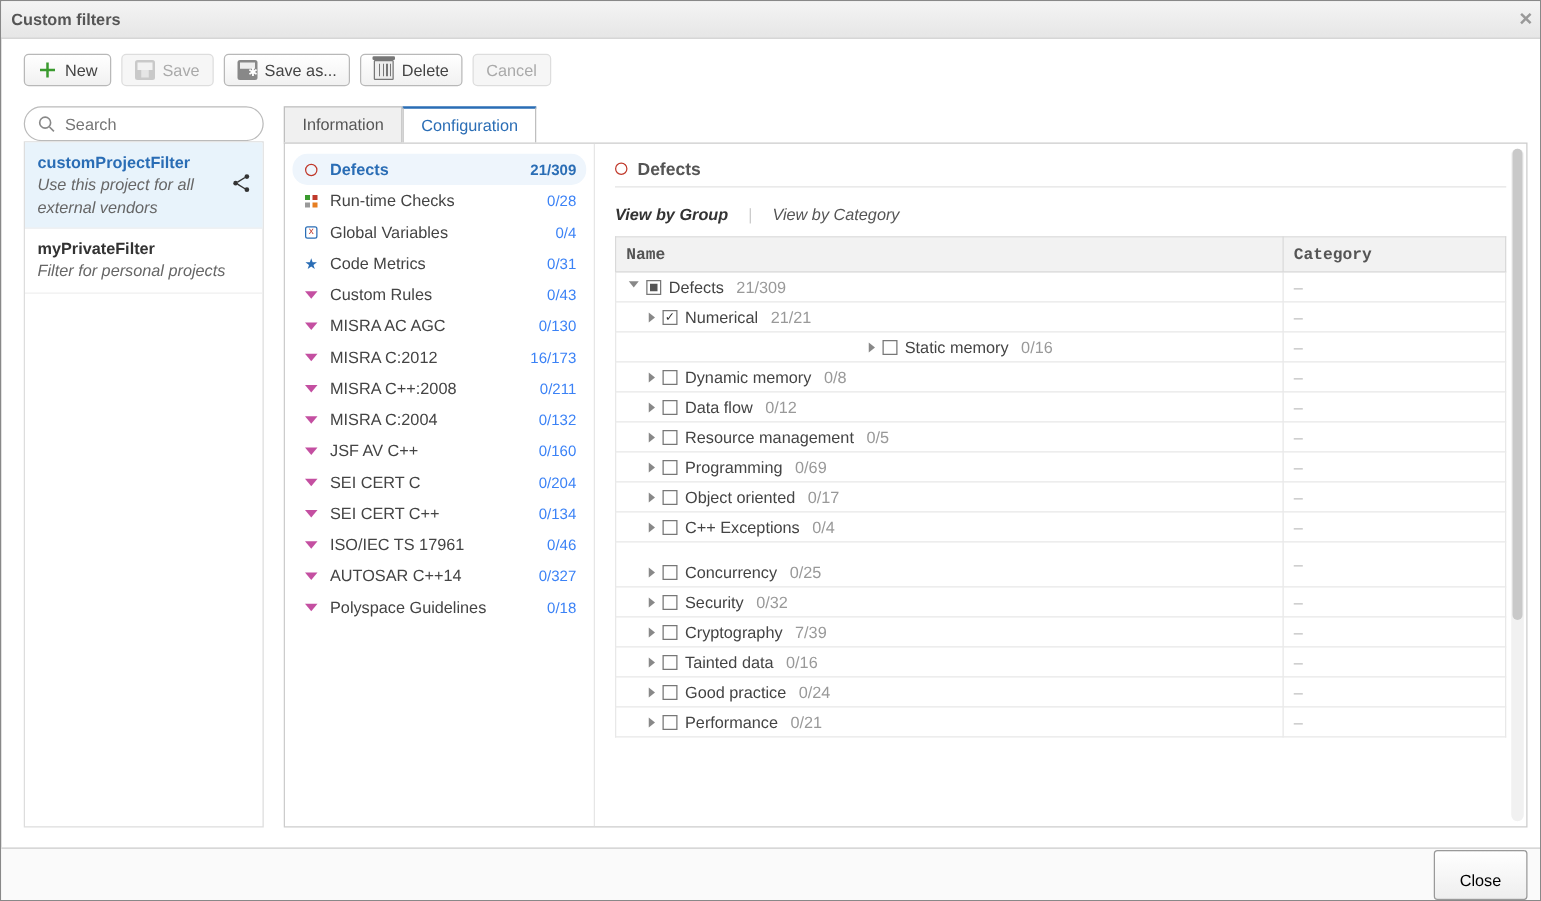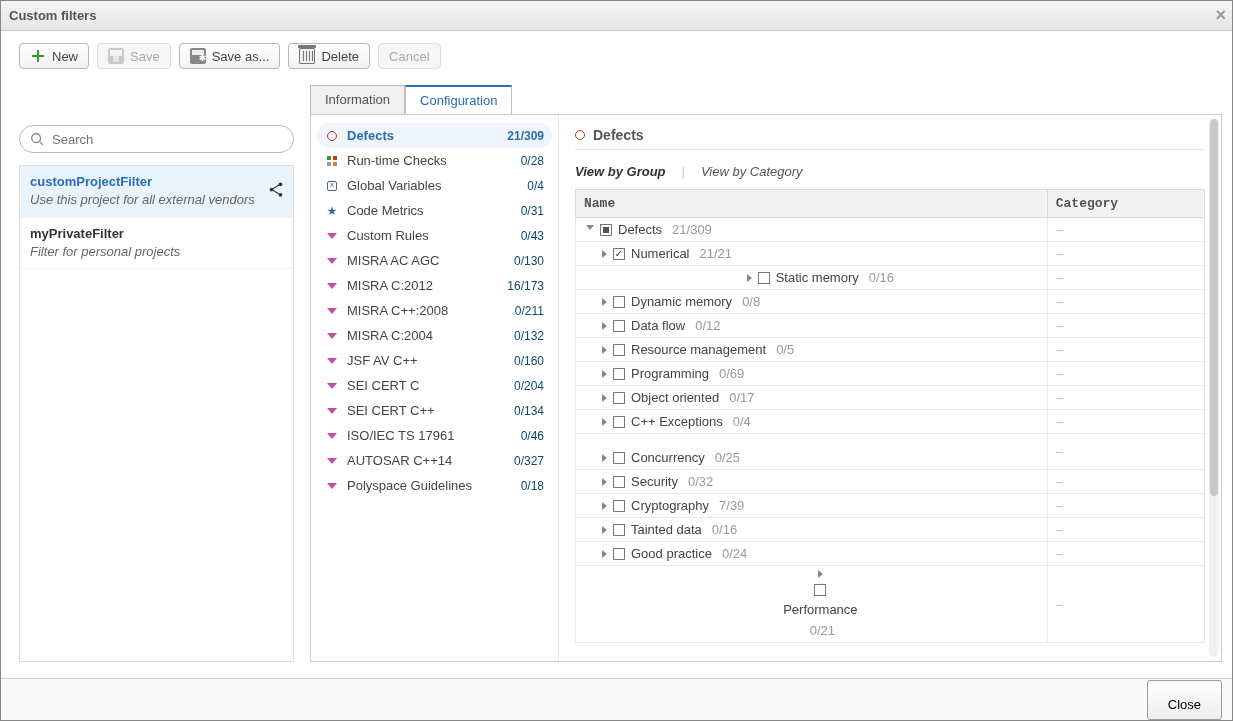--- a/index.html
+++ b/index.html
@@ -77,22 +77,22 @@
 
   
   .body {
     flex: 1;
     display: flex;
     padding: 6px 10px 16px 18px;
     gap: 16px;
     min-height: 0;
   }
   .leftcol {
-    width: 275px;
-    display: flex; flex-direction: column; gap: 12px; margin-top: 40px;
+    width: 192px;
+    display: flex; flex-direction: column; gap: 0;
   }
   .search {
     height: 28px;
     border: 1px solid #bbb;
     border-radius: 14px;
     display: flex; align-items: center; gap: 6px;
     padding: 0 10px;
     background: #fff;
   }
   .search svg { flex: none; }
@@ -162,21 +162,21 @@
   .cat {
     display: flex; align-items: center;
     padding: 5px 8px;
     border-radius: 12px;
     cursor: pointer;
     font-size: 13px;
     color: #444;
   }
   .cat .cicon { width: 14px; height: 14px; margin-right: 8px; display:inline-flex; align-items:center; justify-content:center; }
   .cat .clabel { flex: 1; }
-  .cat .ccount { color: #0c4a6e; font-size: 12px; margin-left: 6px; }
+  .cat .ccount { color: #3b82f6; font-size: 12px; margin-left: 6px; }
   .cat.selected {
     background: #eef5fc;
   }
   .cat.selected .clabel { color: #2a6db5; font-weight: bold; }
   .cat.selected .ccount { color: #2a6db5; font-weight: bold; }
 
   
   .ic-circle-dot { width:10px; height:10px; border:1.5px solid #c0392b; border-radius:50%; }
   .ic-runtime { width:12px; height:12px; display:inline-block; }
   .ic-runtime span { display:block; float:left; width:4px; height:4px; margin:1px; }
@@ -620,21 +620,21 @@
      <span class="tw"></span>
      <span class="cb"></span>
      <span>Good practice</span>
      <span class="cnt">0/24</span>
    </div>
                   </td>
                   <td><span class="dash">–</span></td>
                 </tr>
                 <tr>
                   <td>
-                    <div class="treecell" style="padding-left:18px;flex-direction:column;">
+                    <div class="treecell" style="padding-left:18px;">
      <span class="tw"></span>
      <span class="cb"></span>
      <span>Performance</span>
      <span class="cnt">0/21</span>
    </div>
                   </td>
                   <td><span class="dash">–</span></td>
                 </tr>
               </tbody>
           </table>

